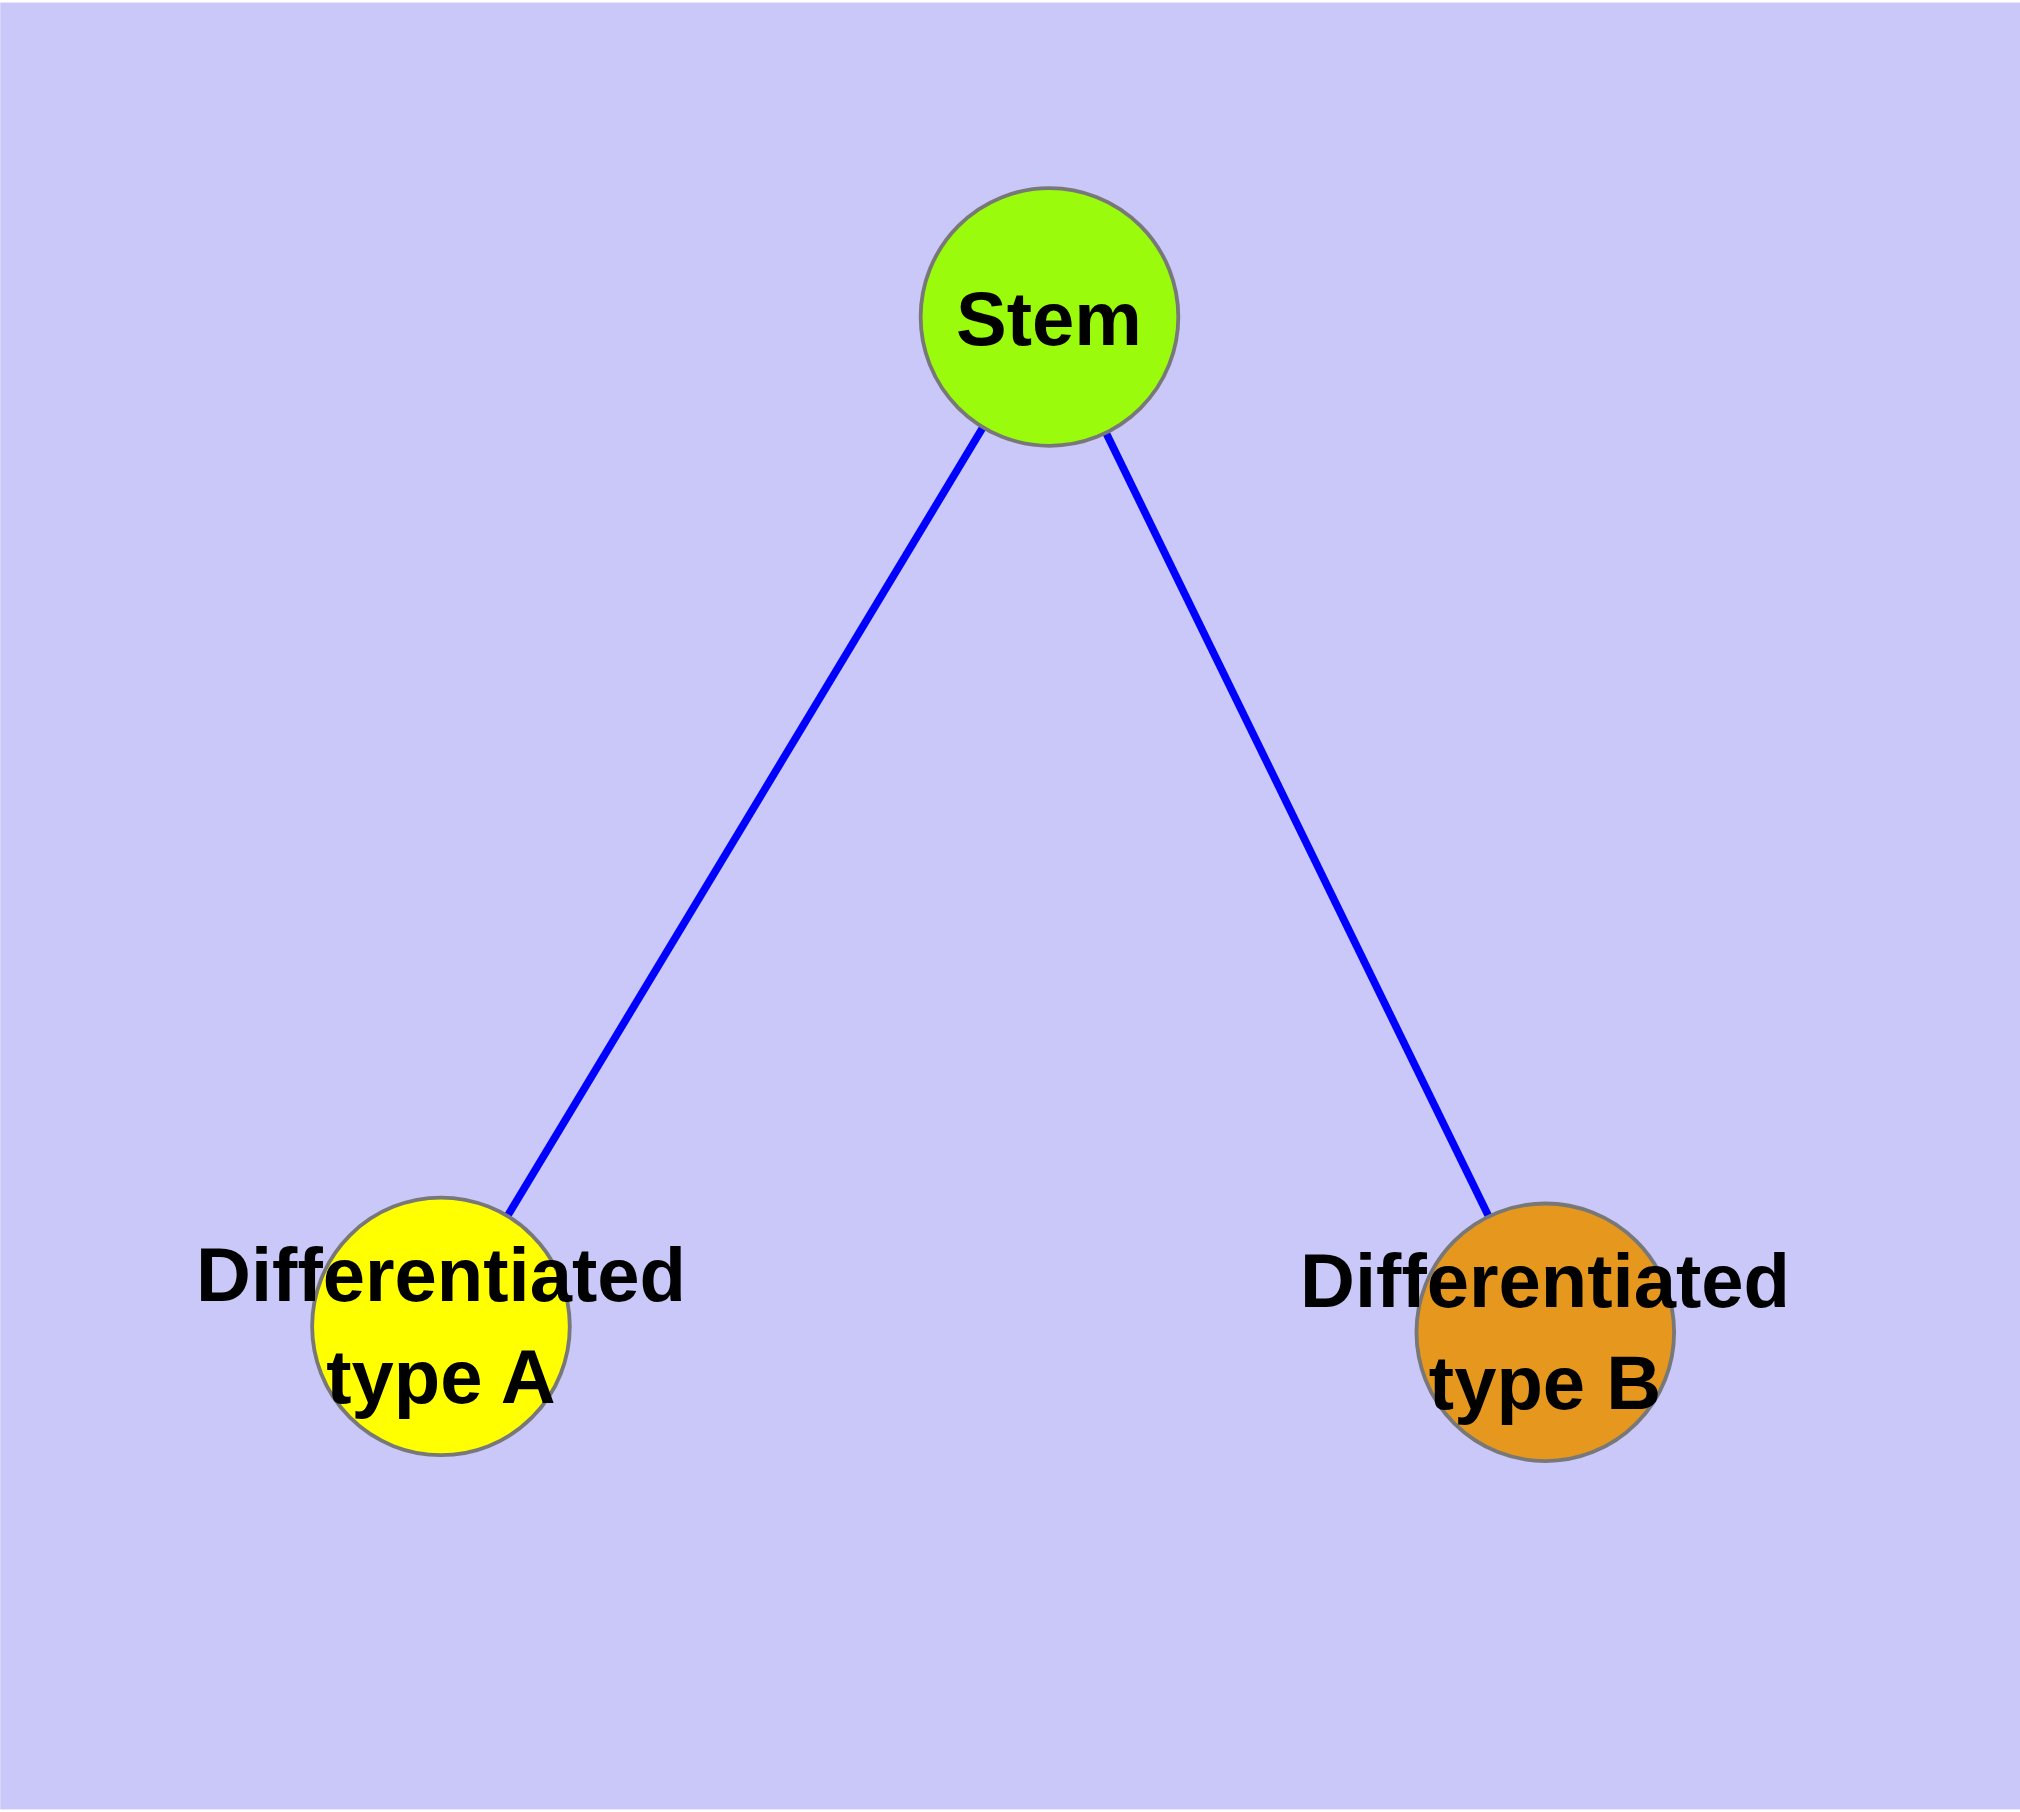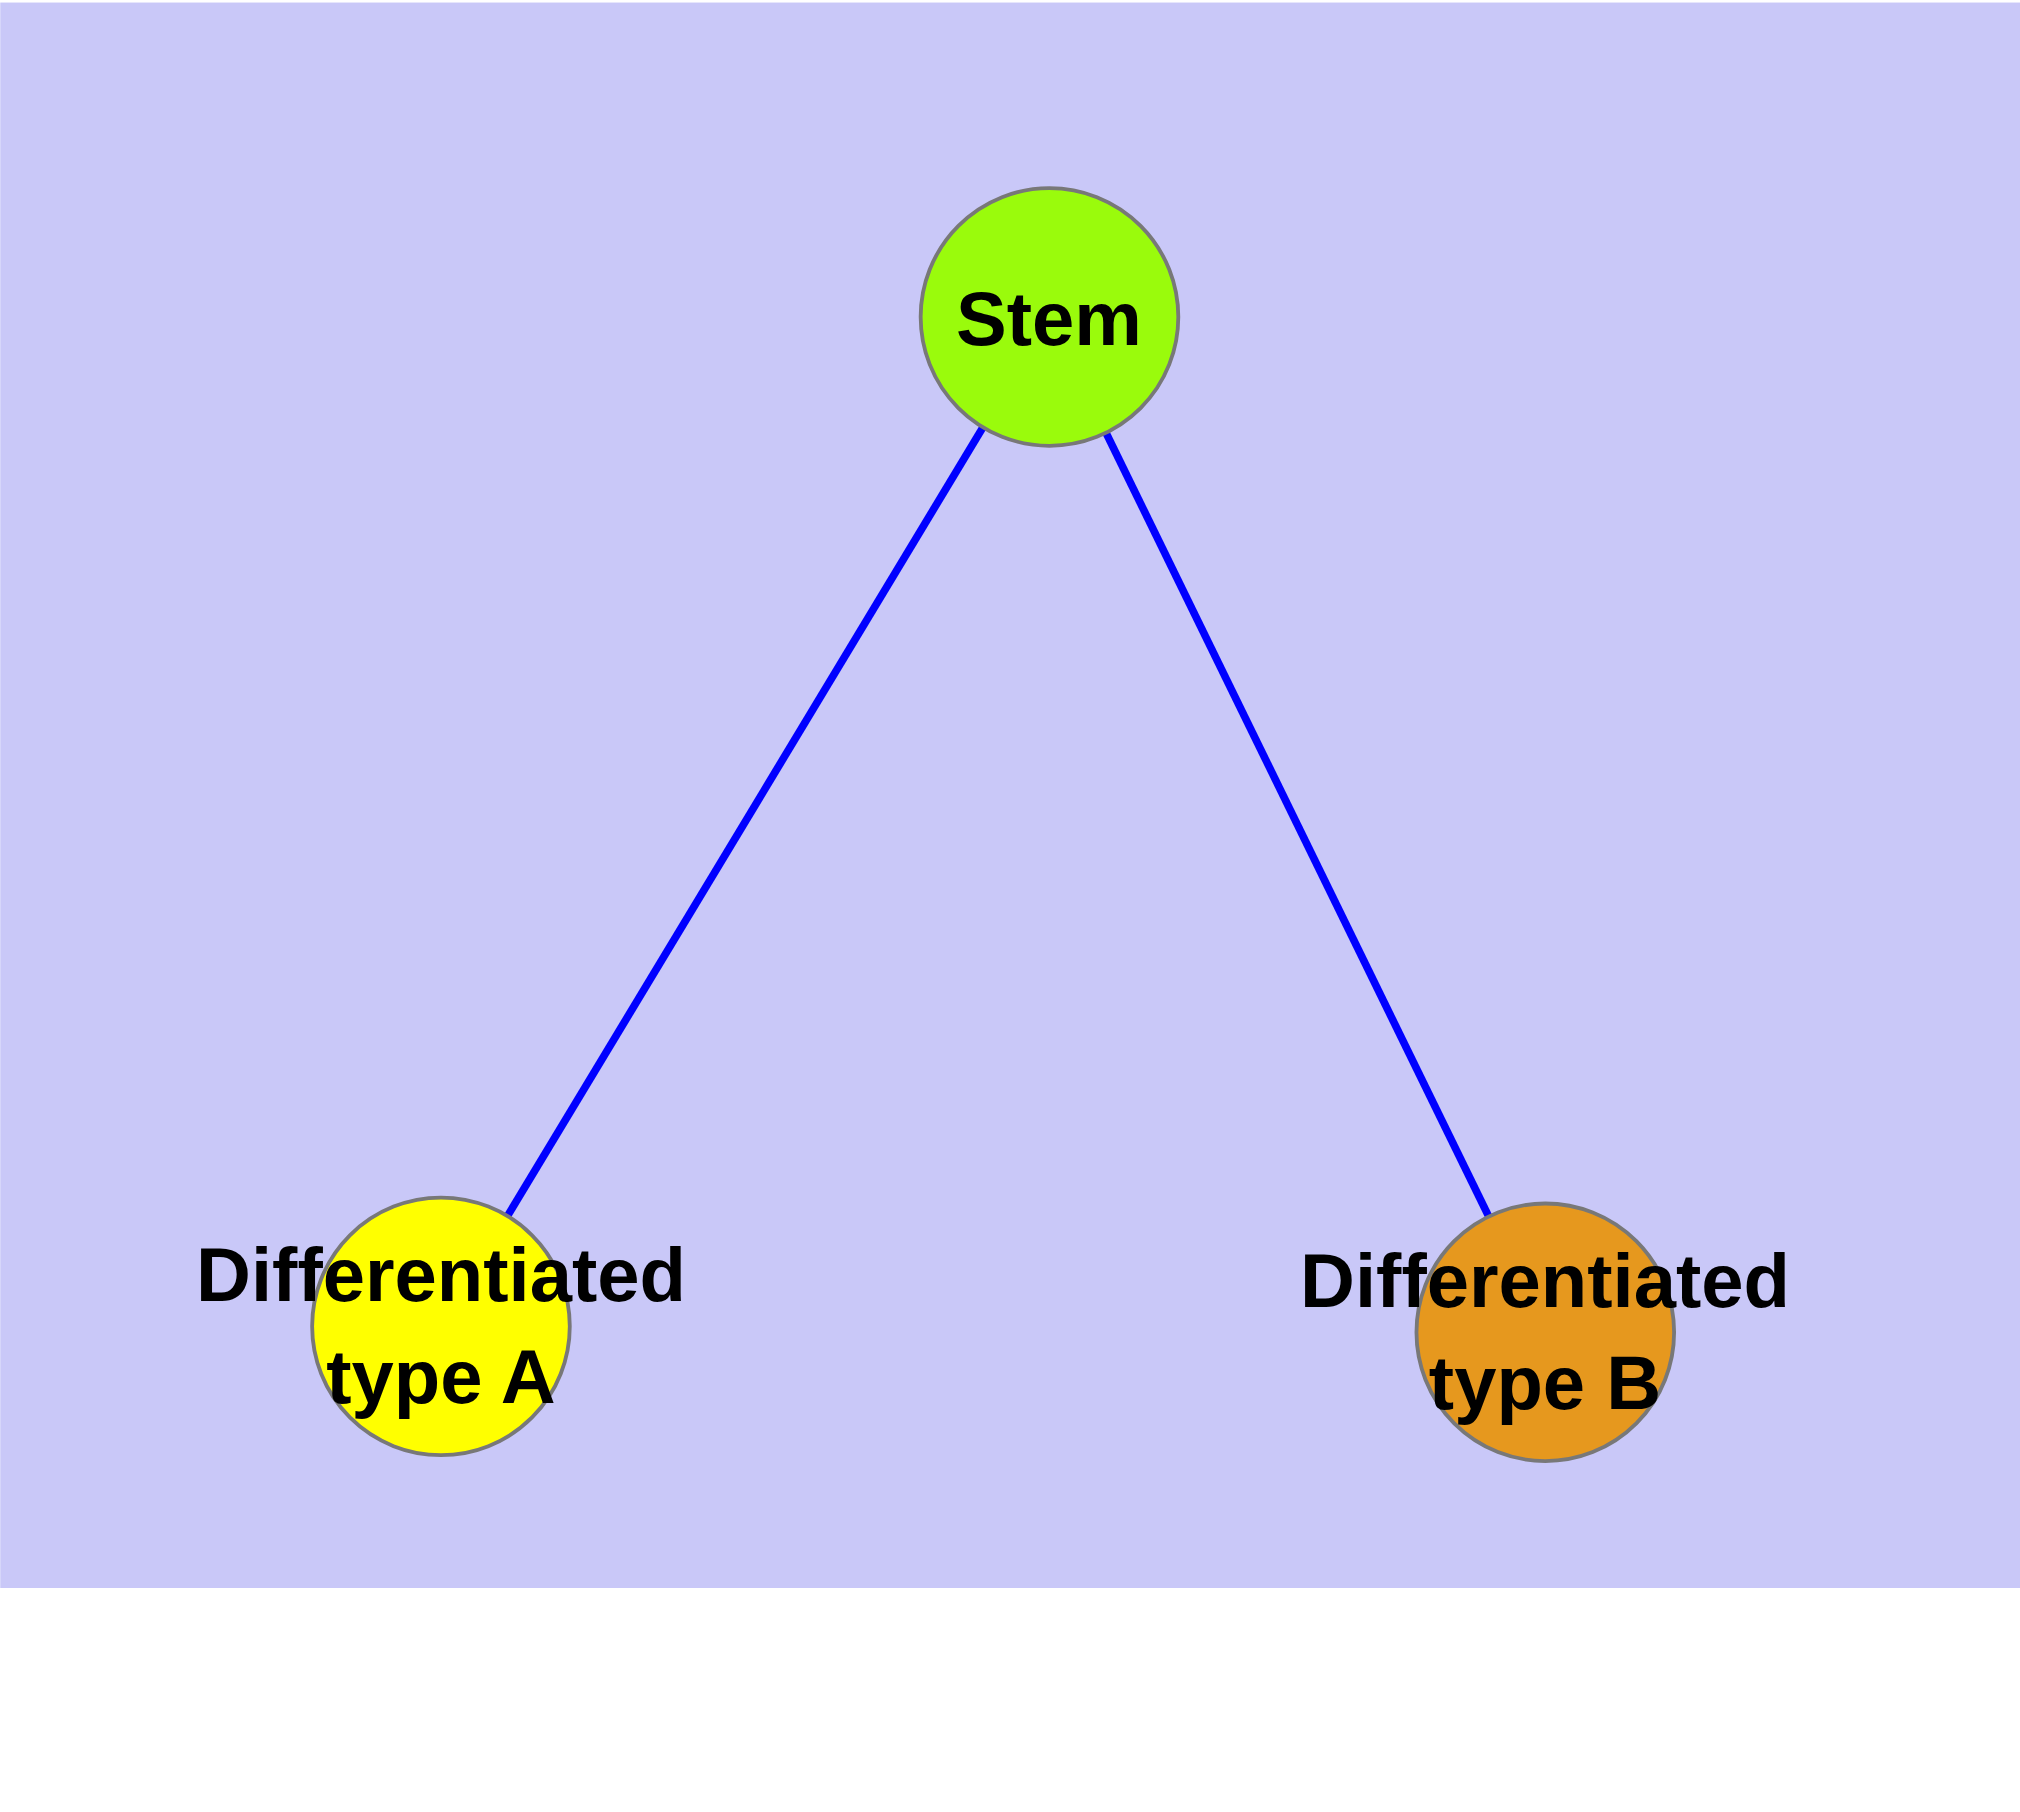--- a/index.html
+++ b/index.html
@@ -3,21 +3,21 @@
 <meta charset="utf-8">
 <style>
   html, body {
     margin: 0;
     padding: 0;
     background: #ffffff;
   }
   .stage {
     position: relative;
     width: 2021px;
-    height: 1588px;
+    height: 1812px;
     background: #ffffff;
     font-family: "Liberation Sans", sans-serif;
     overflow: hidden;
   }
   svg.graph {
     position: absolute;
     left: 0;
     top: 0;
     display: block;
   }

